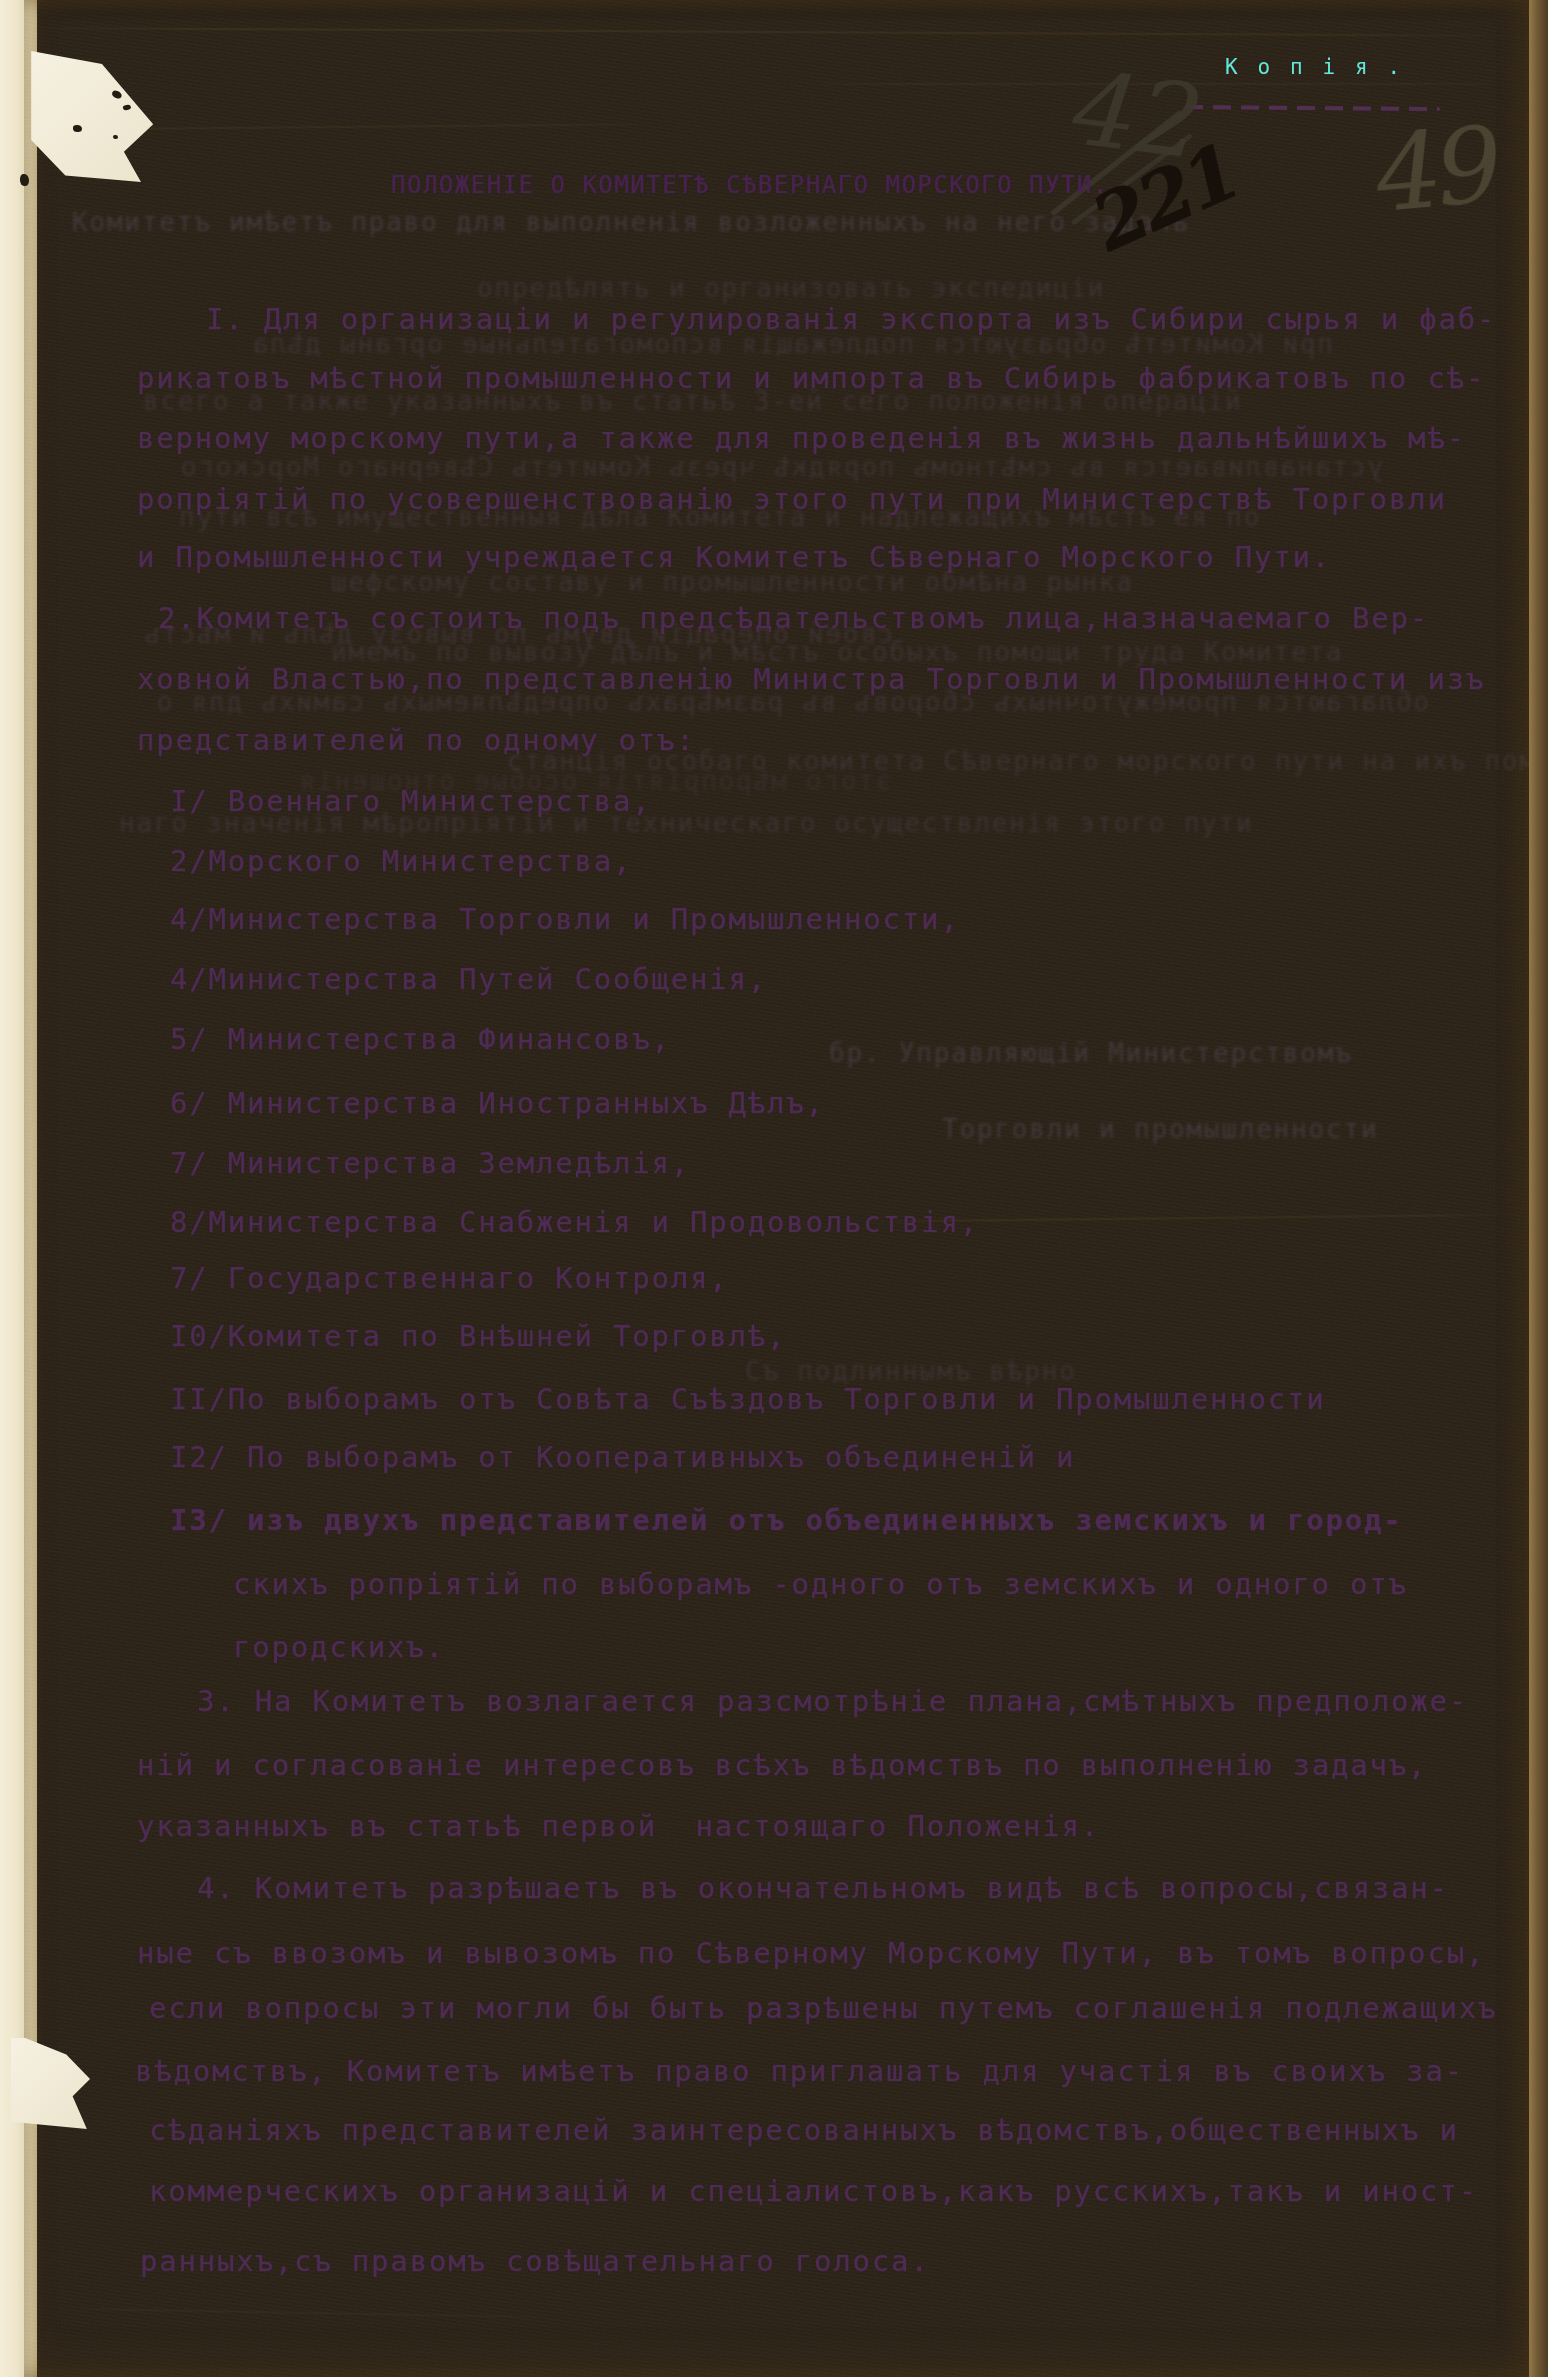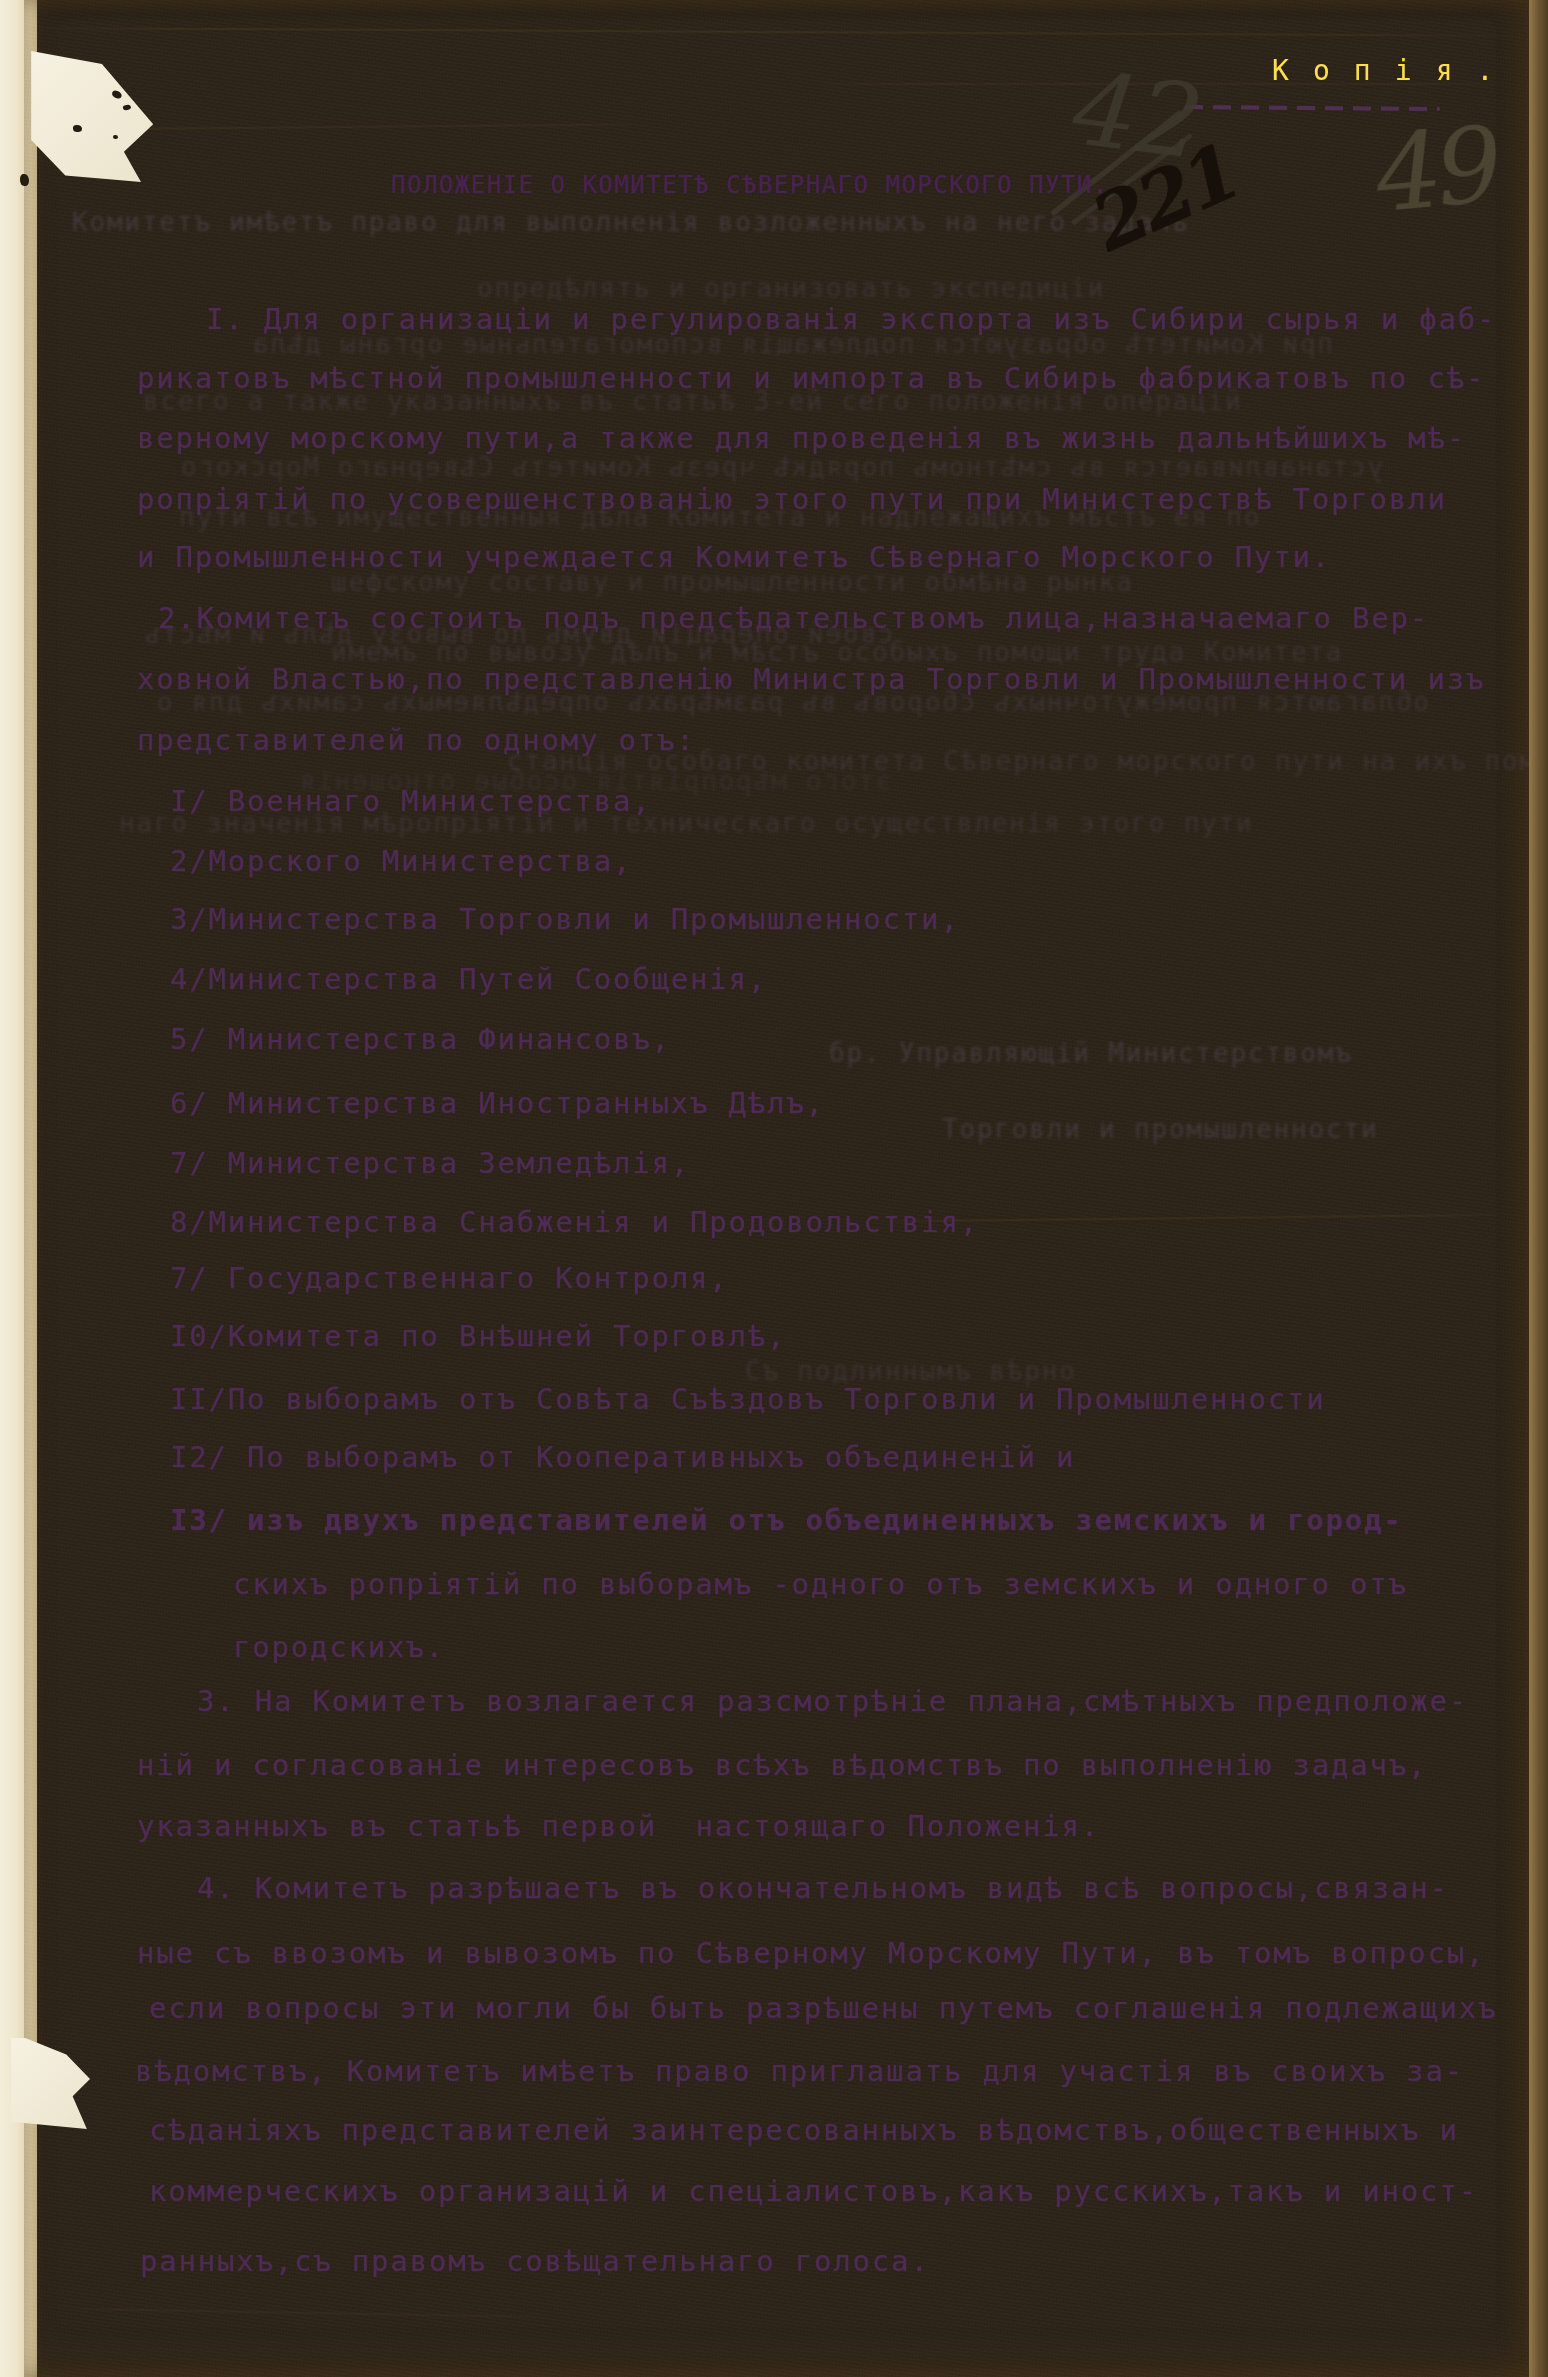--- a/index.html
+++ b/index.html
@@ -30,21 +30,21 @@
       background:linear-gradient(90deg, rgba(0,0,0,0), rgba(112,82,34,.38) 12%, rgba(112,82,34,.30) 88%, rgba(0,0,0,0));}
   .tear{position:absolute;background:linear-gradient(135deg,#f6f1e2,#ece4cc);
         box-shadow:1.8px 2.4px 4.8px rgba(90,66,25,.45);}
   .speck{position:absolute;background:#221c12;border-radius:45% 60% 50% 55%;}
   
   .tw{position:absolute;white-space:pre;color:#4e2b54;letter-spacing:1.8px;line-height:1;
       text-shadow:0 0 1.2px rgba(80,42,86,.45), 0.6px 0.6px 0 rgba(80,42,86,.16);}
   .line{font-size:29px;}
   .title{font-size:24px;letter-spacing:1.5px;color:#482250;
          text-shadow:0 0 1.2px rgba(72,34,80,.55),0.6px 0 0 rgba(72,34,80,.35);}
-  .copy-label{font-size:28px;letter-spacing:3.6px;color:#fde047;margin-left:47px;}
+  .copy-label{font-size:21px;letter-spacing:3.6px;color:#5eead4;}
   .copy-dashes{position:absolute;height:4.2px;border-radius:1.8px;transform:rotate(.4deg);
       background:repeating-linear-gradient(90deg, rgba(88,48,94,.85) 0 18px, rgba(0,0,0,0) 18px 28px);}
   
   .ghost{position:absolute;white-space:pre;font-size:26px;letter-spacing:1.8px;line-height:1;
          color:#6f5e7c;opacity:.24;filter:blur(1.4px);}
   .ghost.mirror{transform:scaleX(-1);transform-origin:center;}
   .ghost.dark{opacity:.34;}
   
   .hw{position:absolute;font-family:"DejaVu Serif","DejaVu Sans",serif;font-style:italic;line-height:1;}
   .hw-221{font-size:76px;font-weight:bold;color:#17100a;transform:rotate(-24deg);letter-spacing:-3.6px;
@@ -115,21 +115,21 @@
     <div class="tw line" style="left:182px;top:305px;">I. Для организаціи и регулированія экспорта изъ Сибири сырья и фаб-</div>
     <div class="tw line" style="left:113px;top:364px;">рикатовъ мѣстной промышленности и импорта въ Сибирь фабрикатовъ по сѣ-</div>
     <div class="tw line" style="left:113px;top:424px;">верному морскому пути,а также для проведенія въ жизнь дальнѣйшихъ мѣ-</div>
     <div class="tw line" style="left:113px;top:485px;">ропріятій по усовершенствованію этого пути при Министерствѣ Торговли</div>
     <div class="tw line" style="left:113px;top:543px;">и Промышленности учреждается Комитетъ Сѣвернаго Морского Пути.</div>
     <div class="tw line" style="left:134px;top:604px;">2.Комитетъ состоитъ подъ предсѣдательствомъ лица,назначаемаго Вер-</div>
     <div class="tw line" style="left:113px;top:665px;">ховной Властью,по представленію Министра Торговли и Промышленности изъ</div>
     <div class="tw line" style="left:113px;top:726px;">представителей по одному отъ:</div>
     <div class="tw line" style="left:146px;top:787px;">I/ Военнаго Министерства,</div>
     <div class="tw line" style="left:146px;top:847px;text-align:right;">2/Морского Министерства,</div>
-    <div class="tw line" style="left:146px;top:905px;">3/Министерства Торговли и Промышленности,</div>
+    <div class="tw line" style="left:146px;top:905px;">4/Министерства Торговли и Промышленности,</div>
     <div class="tw line" style="left:146px;top:965px;">4/Министерства Путей Сообщенія,</div>
     <div class="tw line" style="left:146px;top:1025px;">5/ Министерства Финансовъ,</div>
     <div class="tw line" style="left:146px;top:1089px;">6/ Министерства Иностранныхъ Дѣлъ,</div>
     <div class="tw line" style="left:146px;top:1149px;">7/ Министерства Земледѣлія,</div>
     <div class="tw line" style="left:146px;top:1208px;">8/Министерства Снабженія и Продовольствія,</div>
     <div class="tw line" style="left:146px;top:1264px;">7/ Государственнаго Контроля,</div>
     <div class="tw line" style="left:146px;top:1322px;">I0/Комитета по Внѣшней Торговлѣ,</div>
     <div class="tw line" style="left:146px;top:1385px;">II/По выборамъ отъ Совѣта Съѣздовъ Торговли и Промышленности</div>
     <div class="tw line" style="left:146px;top:1443px;">I2/ По выборамъ от Кооперативныхъ объединеній и</div>
     <div class="tw line" style="left:146px;top:1506px;font-weight:bold;">I3/ изъ двухъ представителей отъ объединенныхъ земскихъ и город-</div>

